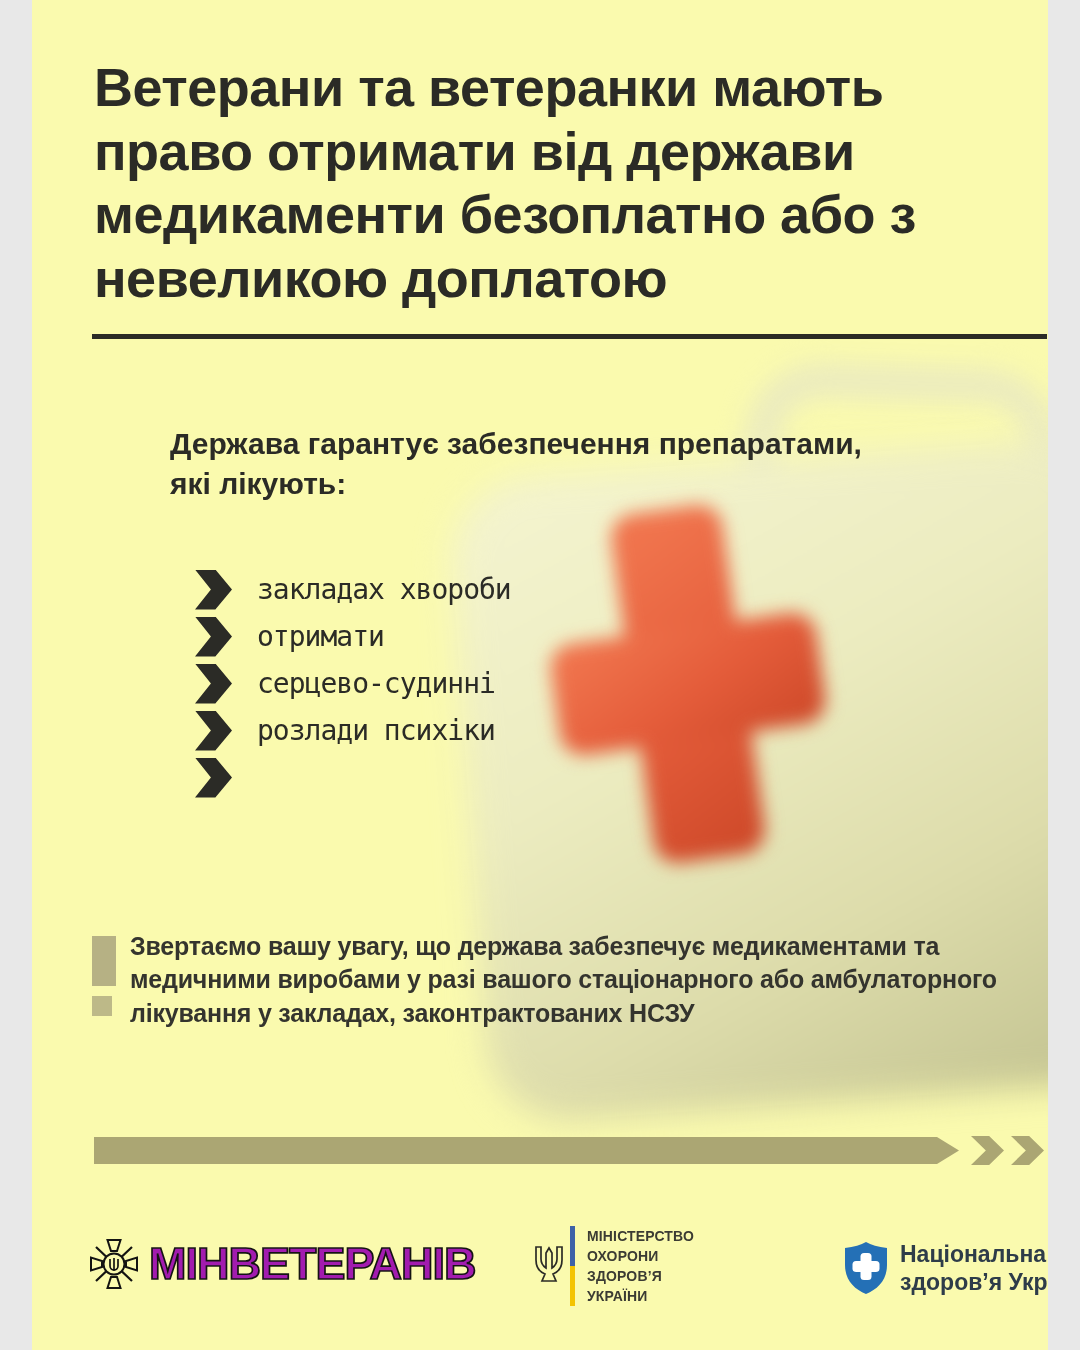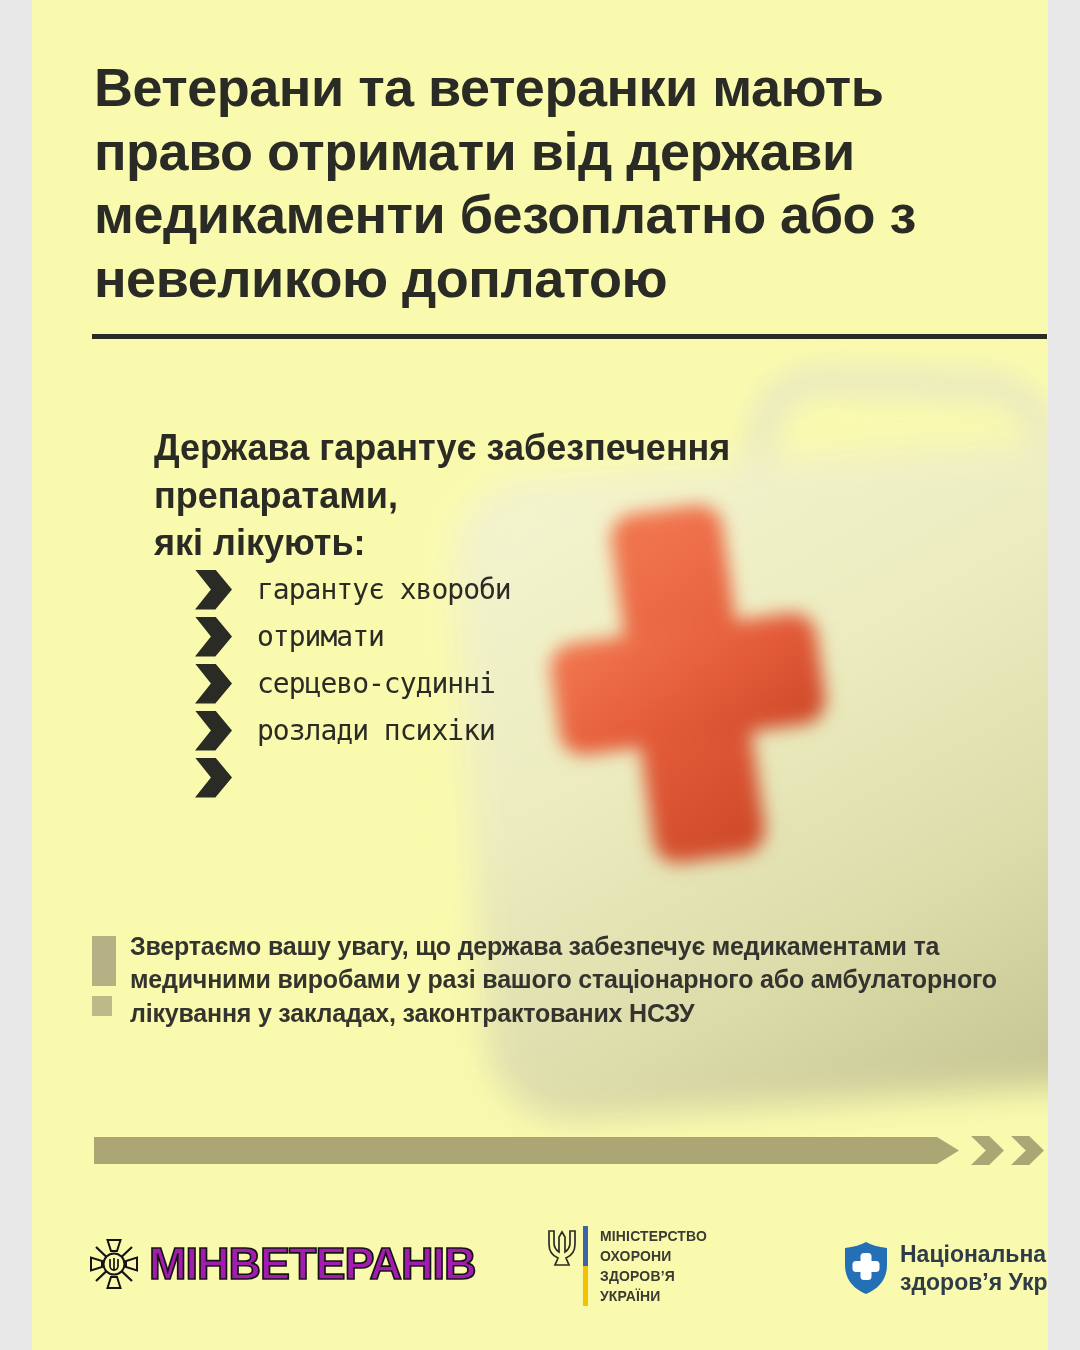--- a/index.html
+++ b/index.html
@@ -48,22 +48,22 @@
   }
   
   .layer{position:absolute;z-index:1;}
   .title{
     left:62px;top:56px;width:955px;margin:0;
     font-size:54px;line-height:1.18;font-weight:700;
     letter-spacing:-0.5px;color:var(--ink,#2b2b26);
   }
   .divider{left:60px;top:334px;width:955px;height:5px;background:var(--ink,#2b2b26);}
   .subtitle{
-    left:122px;top:424px;width:820px;
-    font-size:36px;line-height:1.32;font-weight:700;color:var(--ink,#2b2b26);
+    left:138px;top:424px;width:820px;
+    font-size:30px;line-height:1.32;font-weight:700;color:var(--ink,#2b2b26);
   }
   .disease-list{left:163px;top:566px;width:820px;list-style:none;margin:0;padding:0;}
   .disease-list li{
     display:flex;align-items:center;height:47px;
     font-family:"DejaVu Sans Mono",monospace;
     font-size:28px;letter-spacing:-1px;color:var(--ink,#2b2b26);
   }
   .chev-bullet{
     flex:0 0 auto;width:37px;height:40px;margin-right:25px;
     background:var(--ink,#2b2b26);
@@ -91,21 +91,21 @@
   }
   .bar-chev.c1{left:877px;}
   .bar-chev.c2{left:917px;}
   
   .logo-minvet{left:57px;top:1238px;display:flex;align-items:center;}
   .logo-minvet .emblem{width:50px;height:52px;margin-right:10px;}
   .minvet-word{
     font-size:45px;font-weight:700;letter-spacing:-1px;color:#a21caf;
     -webkit-text-stroke:1.7px #141412;white-space:nowrap;
   }
-  .logo-moh{left:513px;top:1226px;display:flex;align-items:flex-start;}
+  .logo-moh{left:500px;top:1226px;display:flex;align-items:center;}
   .moh-trident{width:34px;height:46px;margin-top:2px;}
   .flag-divider{
     width:5px;height:80px;margin:0 12px 0 4px;
     background:linear-gradient(to bottom,var(--moh_blue,#3e62a7) 0 50%,var(--moh_yellow,#f3c300) 50% 100%);
   }
   .moh-lines{display:flex;flex-direction:column;justify-content:center;}
   .moh-lines div{
     font-size:15.5px;font-weight:700;line-height:20px;letter-spacing:.2px;
     color:#3b3b33;transform:scaleX(.9);transform-origin:left center;white-space:nowrap;
   }
@@ -136,21 +136,21 @@
   <div class="layer divider"></div>
 
   <div class="layer subtitle">
     <span>Держава гарантує забезпечення препаратами,</span><br>
     <span>які лікують:</span>
   </div>
 
   <ul class="layer disease-list">
     <li>
       <span class="chev-bullet"></span>
-      <span>гарантує хвороби</span>
+      <span>закладах хвороби</span>
     </li>
     <li>
       <span class="chev-bullet"></span>
       <span>отримати</span>
     </li>
     <li>
       <span class="chev-bullet"></span>
       <span>серцево-судинні</span>
     </li>
     <li>

